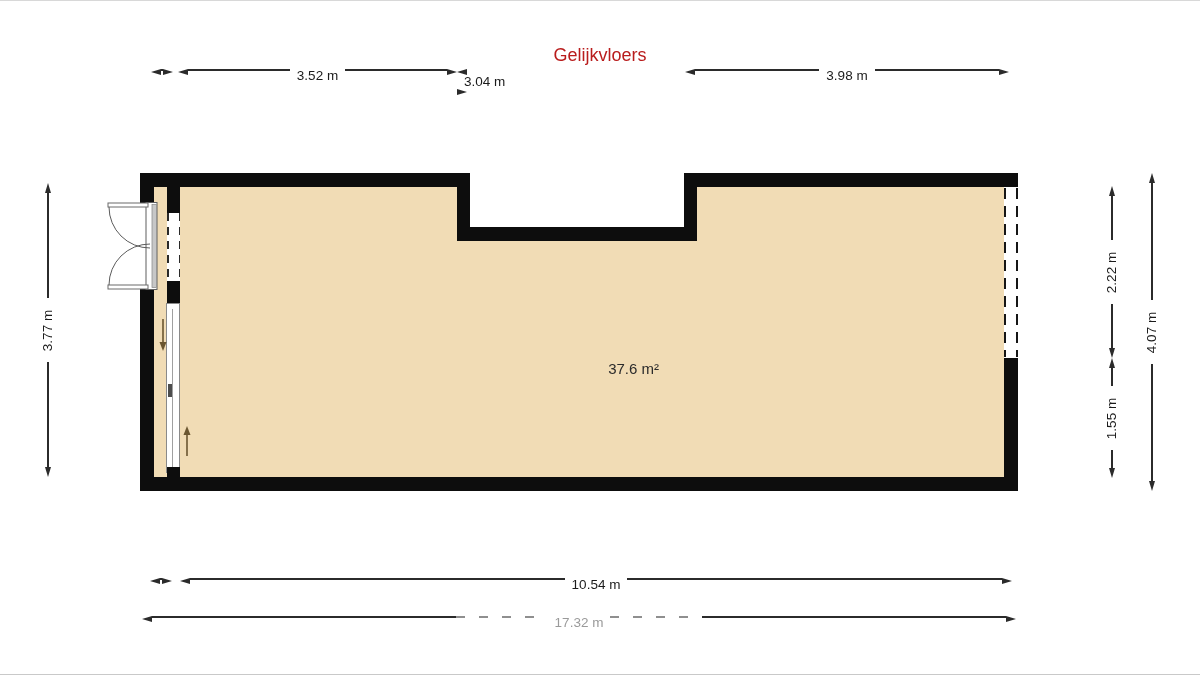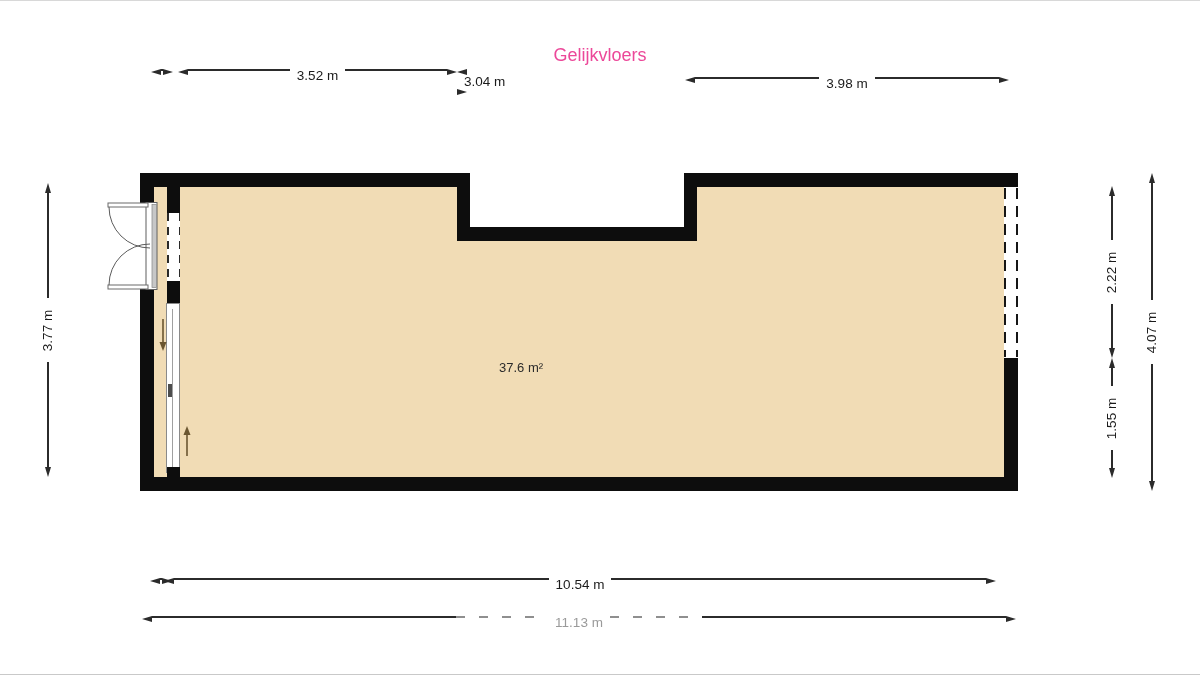--- a/index.html
+++ b/index.html
@@ -40,23 +40,23 @@
     background:repeating-linear-gradient(180deg, #161616 0 11px, transparent 11px 18px); }
   .dashv.thin { width:1.5px;
     background:repeating-linear-gradient(180deg, #2a2a2a 0 8px, transparent 8px 14px); }
 
   
   .track { position:absolute; background:#ffffff; border:1px solid #8a8a8a; }
   .track-panel  { position:absolute; width:1px; background:#a0a0a0; }
   .track-handle { position:absolute; background:#4d4d4d; }
 
   #title { position:absolute; left:450px; top:44px; width:300px; text-align:center;
-           font-size:18px; color:#ec4899; }
-  #area-label { position:absolute; left:499px; top:359px; width:160px; text-align:left;
-           font-size:13px; color:#2b2b2b; }
+           font-size:18px; color:#b91c1c; }
+  #area-label { position:absolute; left:499px; top:359px; width:160px; text-align:right;
+           font-size:15px; color:#2b2b2b; }
   svg.decor { position:absolute; left:0; top:0; pointer-events:none; }
 </style>
 </head>
 <body>
 
 <div id="stage">
 
   <div id="title">Gelijkvloers</div>
 
   <div class="floor" style="left:154px;top:186px;width:850px;height:290px;"></div>
@@ -112,21 +112,21 @@
     <span class="ln"></span>
     <span class="arw r"></span>
   </div>
   <div class="hdim" style="left:457px;top:68px;width:228px;flex-direction:column;">
     <span class="arw l"></span>
     <span class="ln"></span>
     <span class="lbl">3.04 m</span>
     <span class="ln"></span>
     <span class="arw r"></span>
   </div>
-  <div class="hdim" style="left:685px;top:68px;width:324px;margin-top:8px;">
+  <div class="hdim" style="left:685px;top:68px;width:324px;">
     <span class="arw l"></span>
     <span class="ln"></span>
     <span class="lbl">3.98 m</span>
     <span class="ln"></span>
     <span class="arw r"></span>
   </div>
 
   <div class="vdim" style="left:40px;top:182px;height:294px;">
     <span class="arw u"></span>
     <span class="ln"></span>
@@ -163,30 +163,30 @@
       </span>
     <span class="ln"></span>
     <span class="arw d"></span>
   </div>
 
   <div class="hdim" style="left:150px;top:577px;width:22px;">
     <span class="arw l"></span>
     <span class="ln"></span>
     <span class="arw r"></span>
   </div>
-  <div class="hdim" style="left:164px;top:577px;width:832px;">
+  <div class="hdim" style="left:180px;top:577px;width:832px;">
     <span class="arw l"></span>
     <span class="ln"></span>
     <span class="lbl">10.54 m</span>
     <span class="ln"></span>
     <span class="arw r"></span>
   </div>
   <div class="hdim faded" style="left:142px;top:615px;width:874px;">
     <span class="arw l"></span>
     <span class="ln"></span>
     <span class="ln dash"></span>
-    <span class="lbl">11.13 m</span>
+    <span class="lbl">17.32 m</span>
     <span class="ln dash"></span>
     <span class="ln"></span>
     <span class="arw r"></span>
   </div>
 
 </div>
 
 </body></html>

